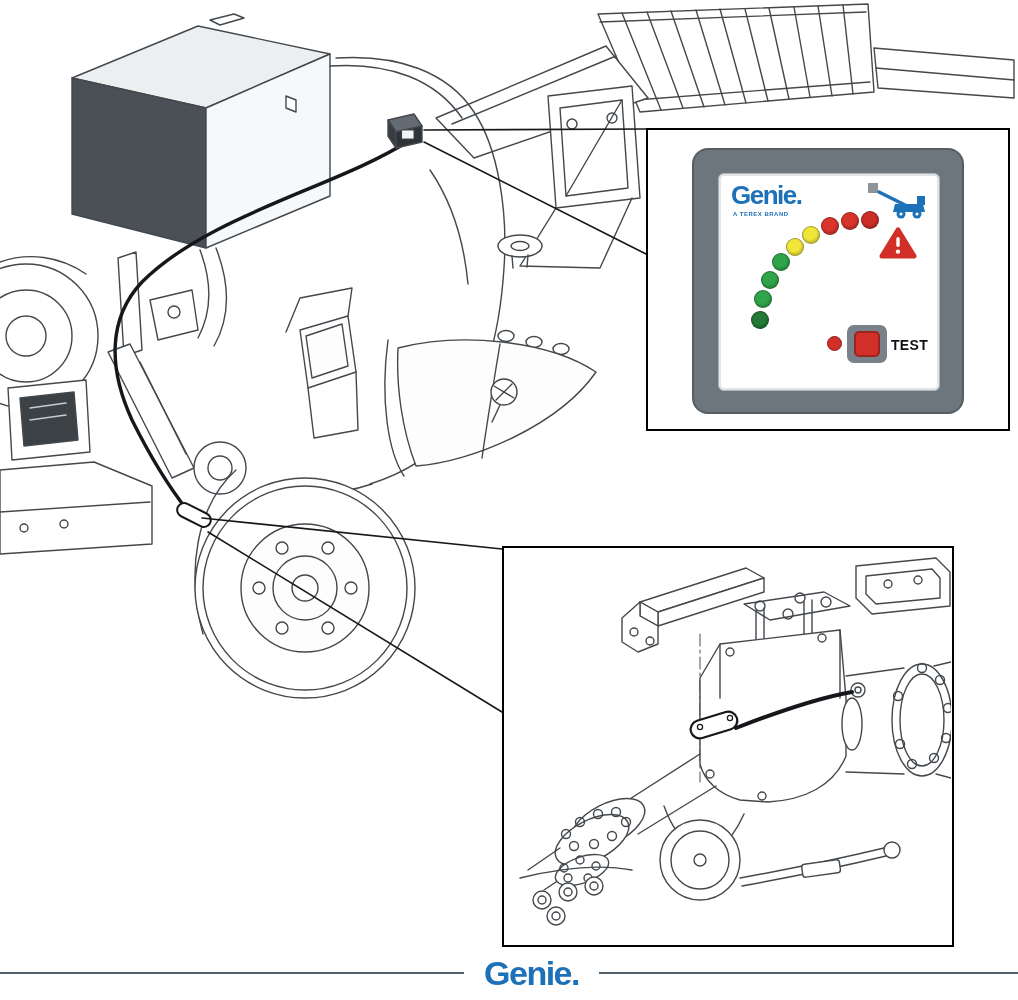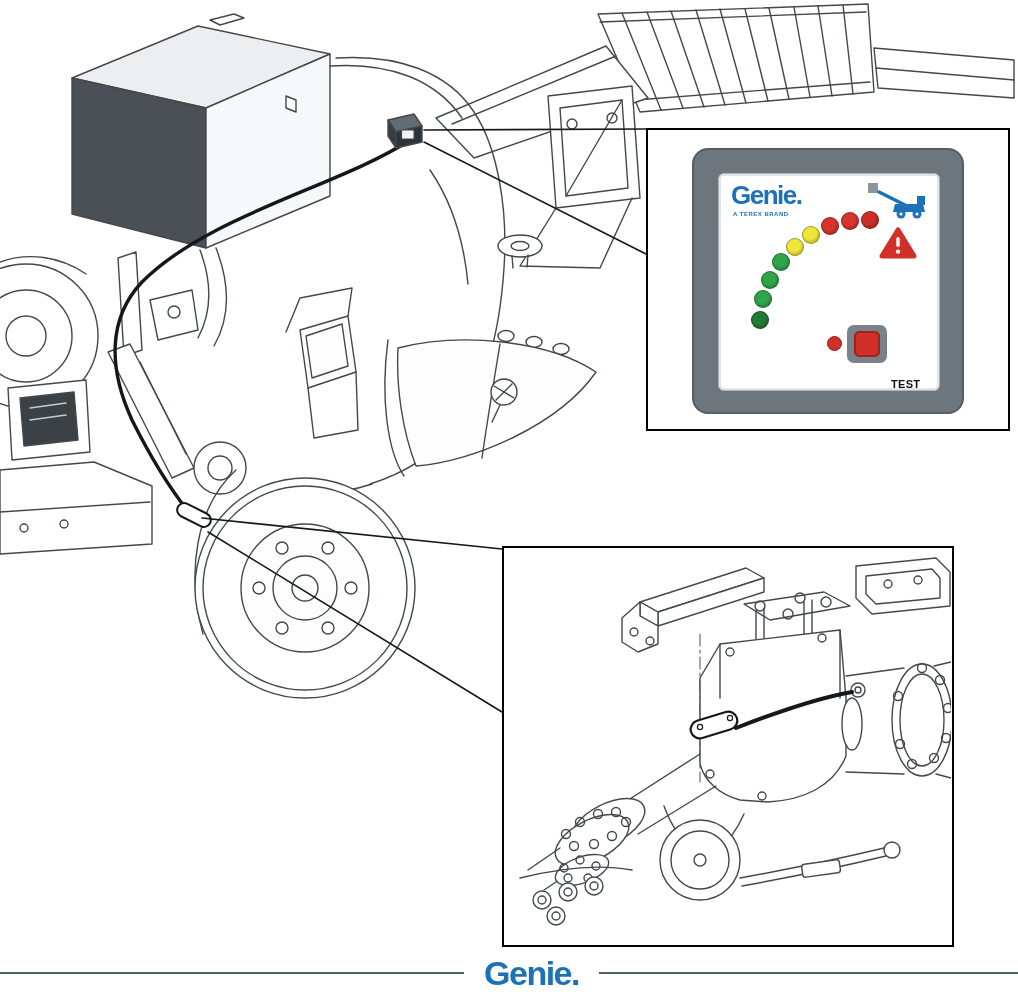--- a/index.html
+++ b/index.html
@@ -56,23 +56,22 @@
   }
   .test-plate{
     position:absolute;left:128px;top:151px;width:40px;height:38px;border-radius:7px;
     background:#79828a;display:flex;align-items:center;justify-content:center;
   }
   .test-btn{
     width:26px;height:26px;border-radius:5px;background:var(--warning-red);
     border:2px solid #9c241e;box-sizing:border-box;
   }
   .test-label{
-    position:absolute;left:172px;top:163px;font-size:11px;font-weight:800;color:#111;
+    position:absolute;left:172px;top:163px;font-size:14px;font-weight:800;color:#111;
     letter-spacing:.3px;
-    margin-top:41px;
   }
 
   
   .footer{
     position:absolute;left:0;right:0;top:956px;display:flex;align-items:center;gap:20px;z-index:6;
   }
   .footer-line{flex:1;border-top:2px solid var(--footer-line);}
   .footer-logo{
     font-size:34px;font-weight:bold;color:var(--brand-blue);letter-spacing:-1.5px;line-height:1;
   }

